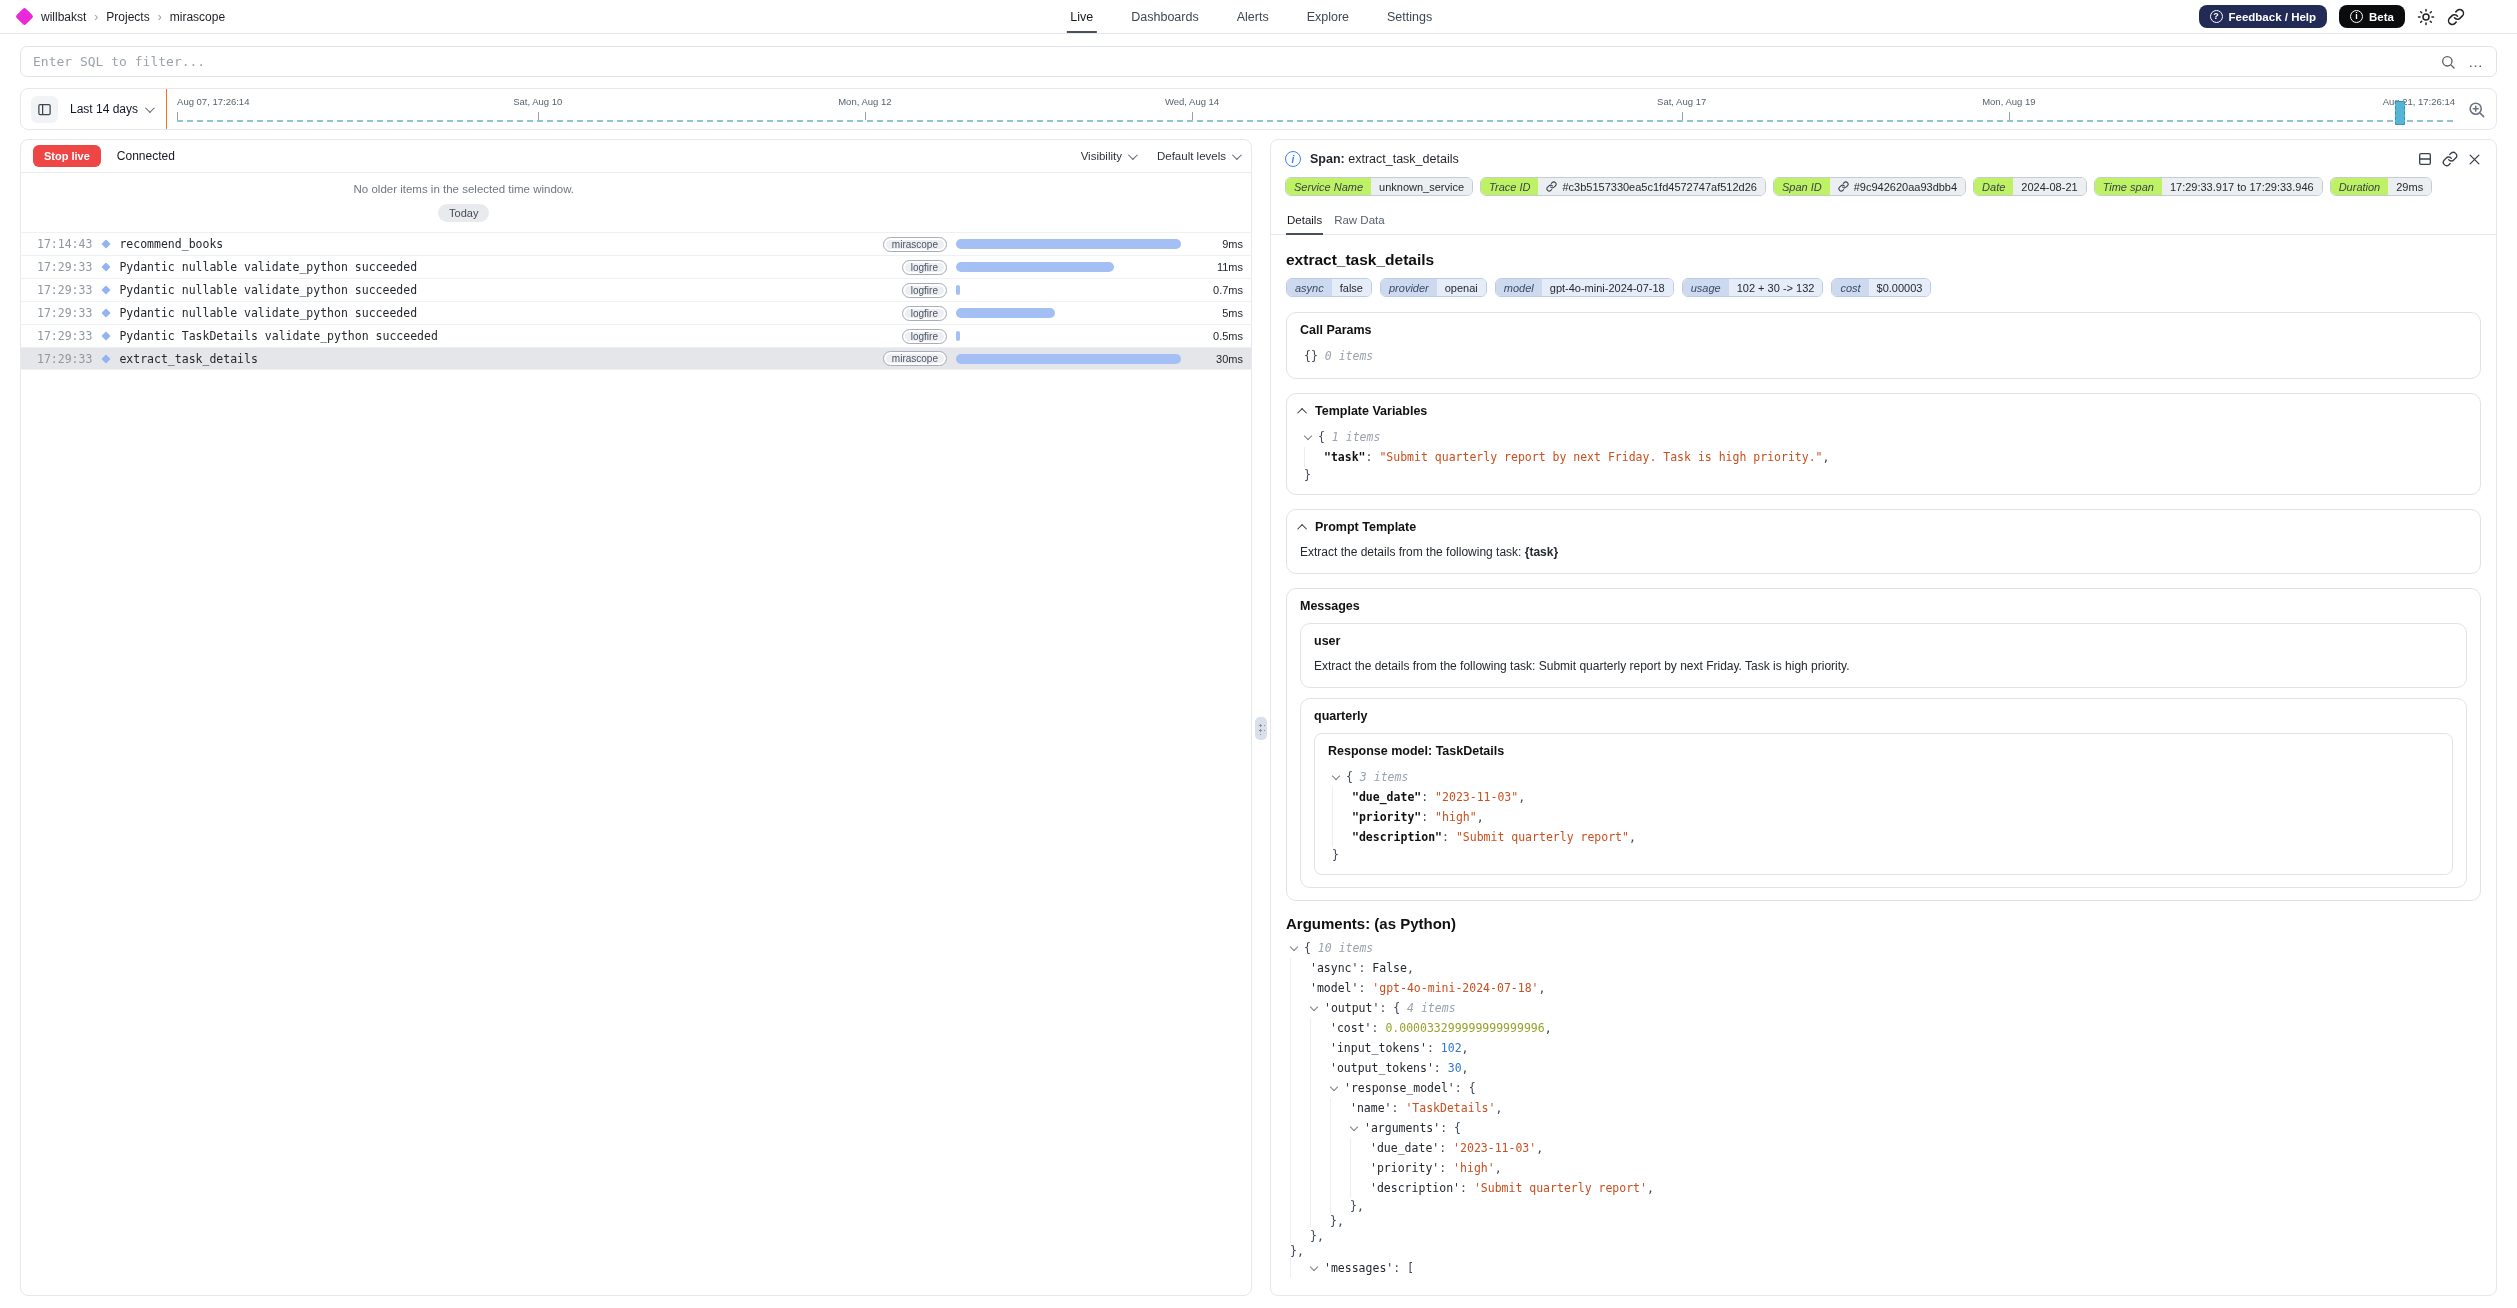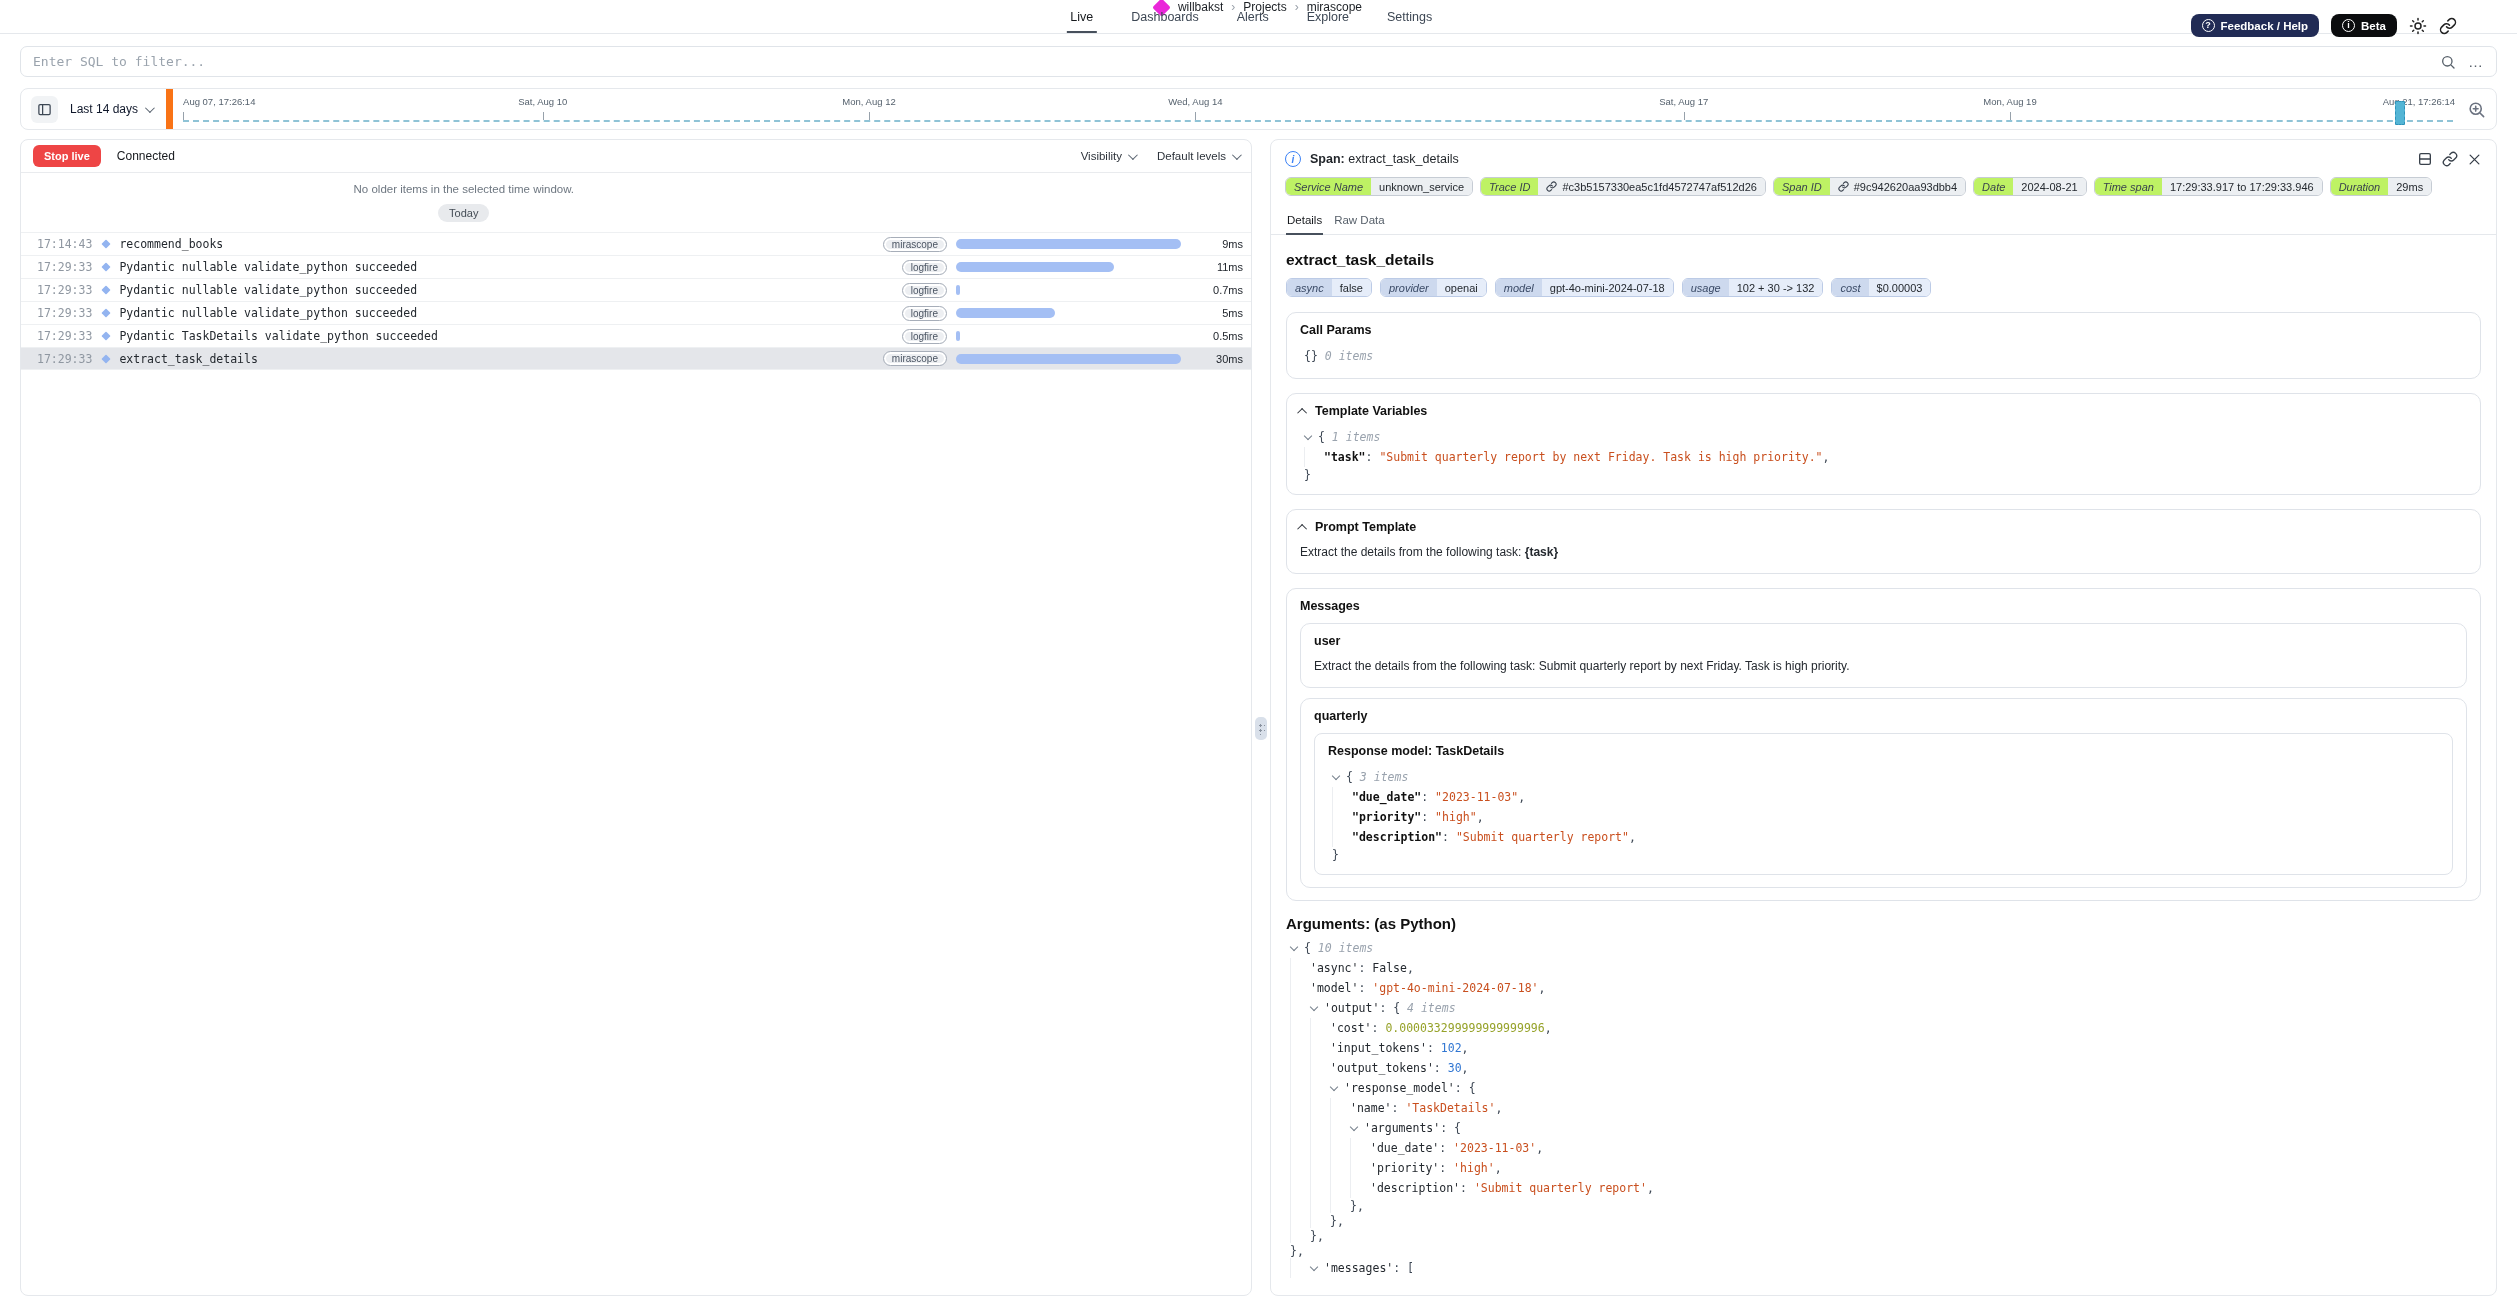--- a/index.html
+++ b/index.html
@@ -7,21 +7,21 @@
     --mono-gray:#8f97a1; --accentblue:#3c82f6; --bar:#a4bff4; --diamond:#93b4f0;
     --str:#c94f1e; --num:#3076d2; --numg:#96a229; --punct:#3d4754;
   }
   *{margin:0;padding:0;box-sizing:border-box;}
   html,body{width:2517px;height:1308px;overflow:hidden;background:#fff;
     font-family:"Liberation Sans","DejaVu Sans",sans-serif;color:var(--text);}
   svg{display:block;}
 
   
   .topbar{height:34px;border-bottom:1px solid var(--border);display:flex;align-items:center;
-    padding:0 26px;position:relative;flex-direction:column;}
+    padding:0 18px;position:relative;}
   .tb-left{display:flex;align-items:center;gap:10px;}
   .logo{width:13px;height:13px;background:#ea27d9;transform:rotate(45deg);border-radius:2px;flex:none;}
   .breadcrumb{display:flex;align-items:center;gap:8px;font-size:12px;color:#1b1f24;}
   .breadcrumb .crumb{cursor:default;}
   .breadcrumb .sep{color:#9aa1aa;font-size:12px;}
   .tb-tabs{position:absolute;left:50%;top:0;height:100%;transform:translateX(-52%);
     display:flex;align-items:stretch;gap:38px;}
   .tb-tabs .tab{display:flex;align-items:center;font-size:12.5px;color:#3d4754;position:relative;}
   .tb-tabs .tab.active{color:#16191d;}
   .tb-tabs .tab.active::after{content:"";position:absolute;left:-4px;right:-4px;bottom:0;height:2px;background:#47505c;}
@@ -47,21 +47,21 @@
 
   
   .timebar{margin:11px 20px 0;height:42px;border:1px solid var(--border);border-radius:8px;
     display:flex;align-items:center;padding:0 10px;}
   .tl-toggle{width:27px;height:27px;border-radius:6px;background:#f1f3f5;display:flex;
     align-items:center;justify-content:center;color:#3d4754;flex:none;}
   .tl-range{display:flex;align-items:center;gap:7px;font-size:12px;color:#0f172a;
     padding:0 14px 0 12px;flex:none;}
   .chev-down{width:7px;height:7px;border-right:1.4px solid #5a6470;border-bottom:1.4px solid #5a6470;
     transform:rotate(45deg) translateY(-2px);display:inline-block;}
-  .tl-track{flex:1;position:relative;height:100%;border-left:7px solid #f97316;margin-right:12px;}
+  .tl-track{flex:1;position:relative;height:100%;border-left:1px solid #f97316;margin-right:12px;}
   .tl-dash{position:absolute;left:10px;right:2px;bottom:7px;border-top:2px dashed #8fc3d6;}
   .tick{position:absolute;top:7px;font-size:9.5px;color:#56626e;white-space:nowrap;}
   .tick.center{transform:translateX(-50%);}
   .tick.right{transform:translateX(-100%);}
   .tick.left{margin-left:10px;}
   .tick-line{position:absolute;bottom:9px;width:1px;height:8px;background:#97a1ab;}
   .tl-select{position:absolute;bottom:4px;width:10px;height:24px;background:#54b5d5;
     border:1px dashed #2e93ba;border-radius:1px;}
   .tl-zoom{flex:none;color:#6b7280;display:flex;align-items:center;}
 

